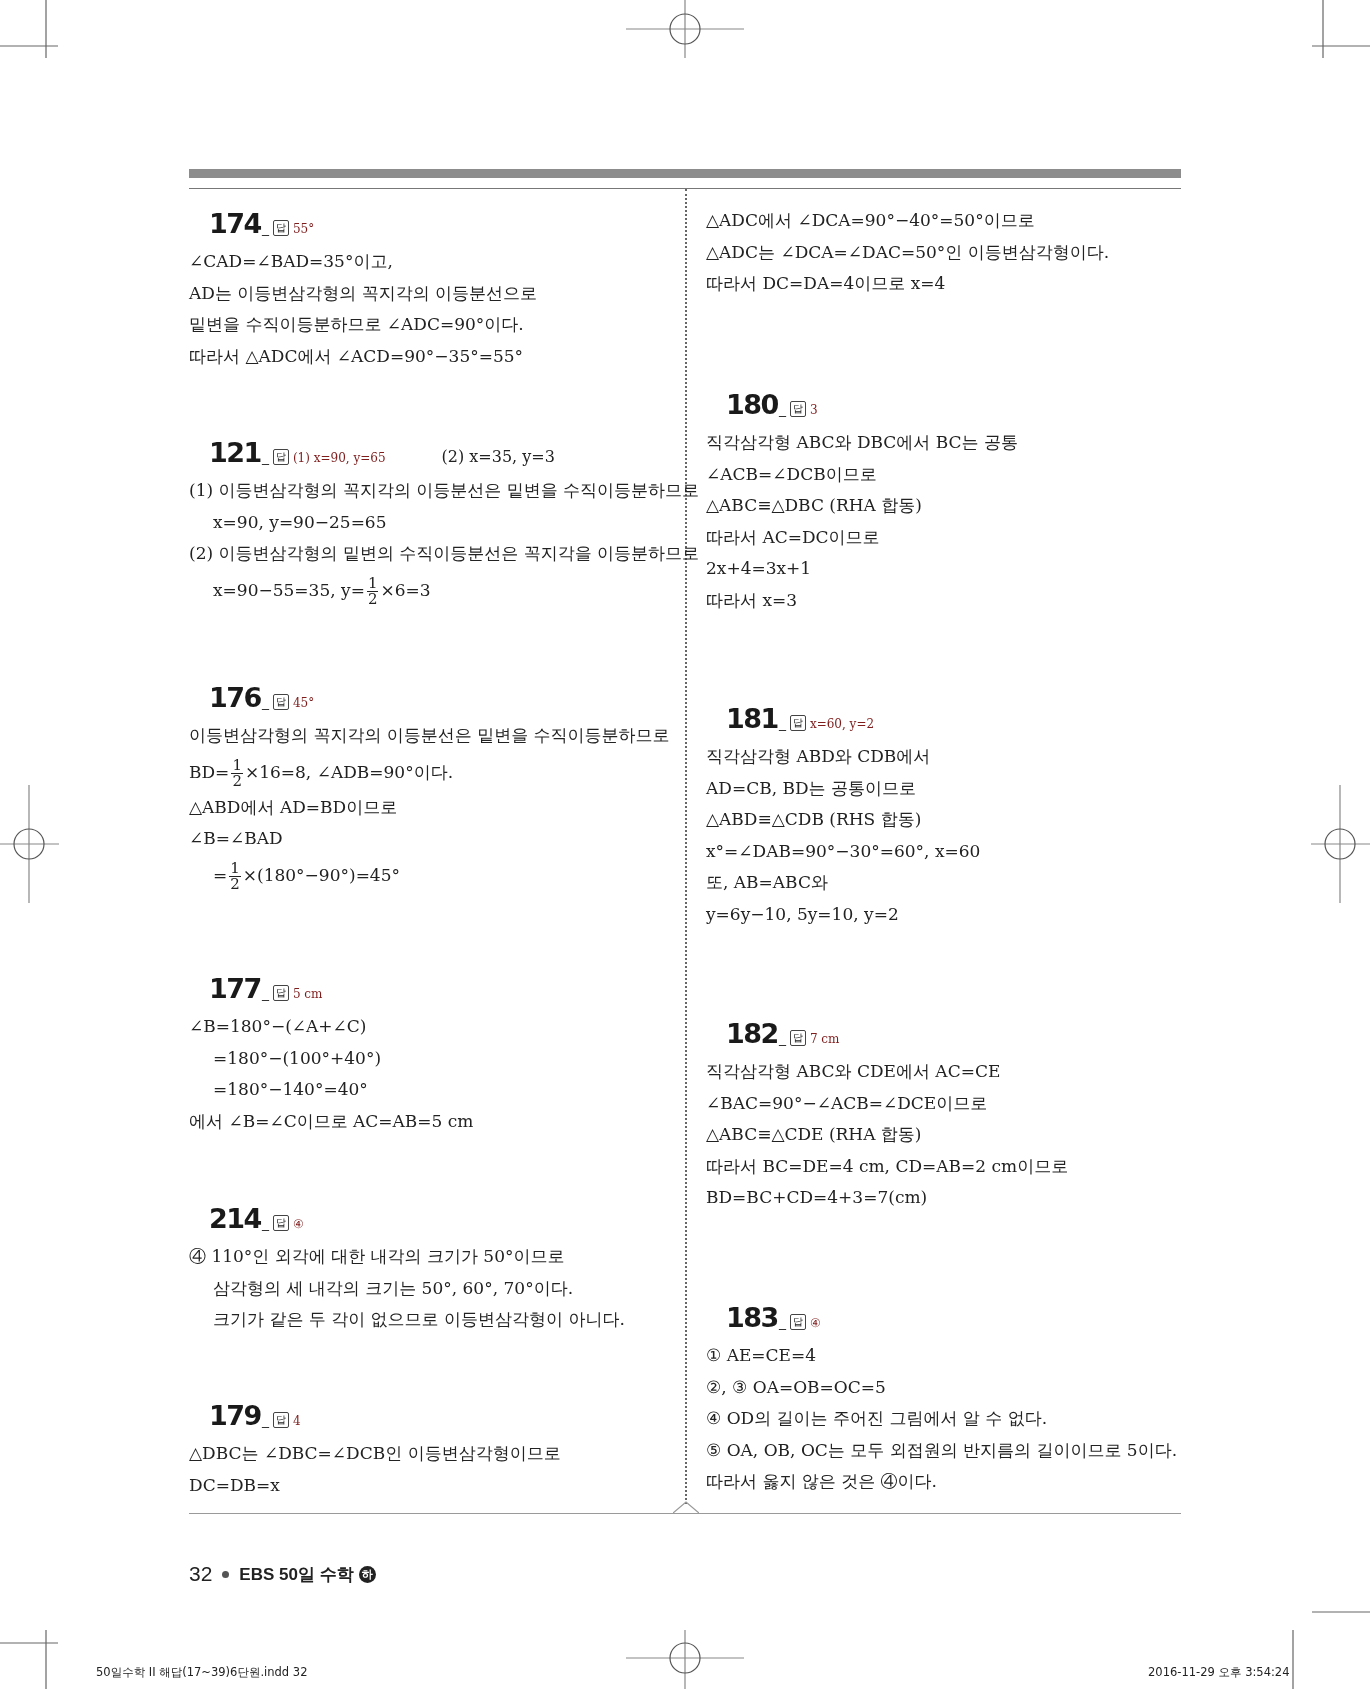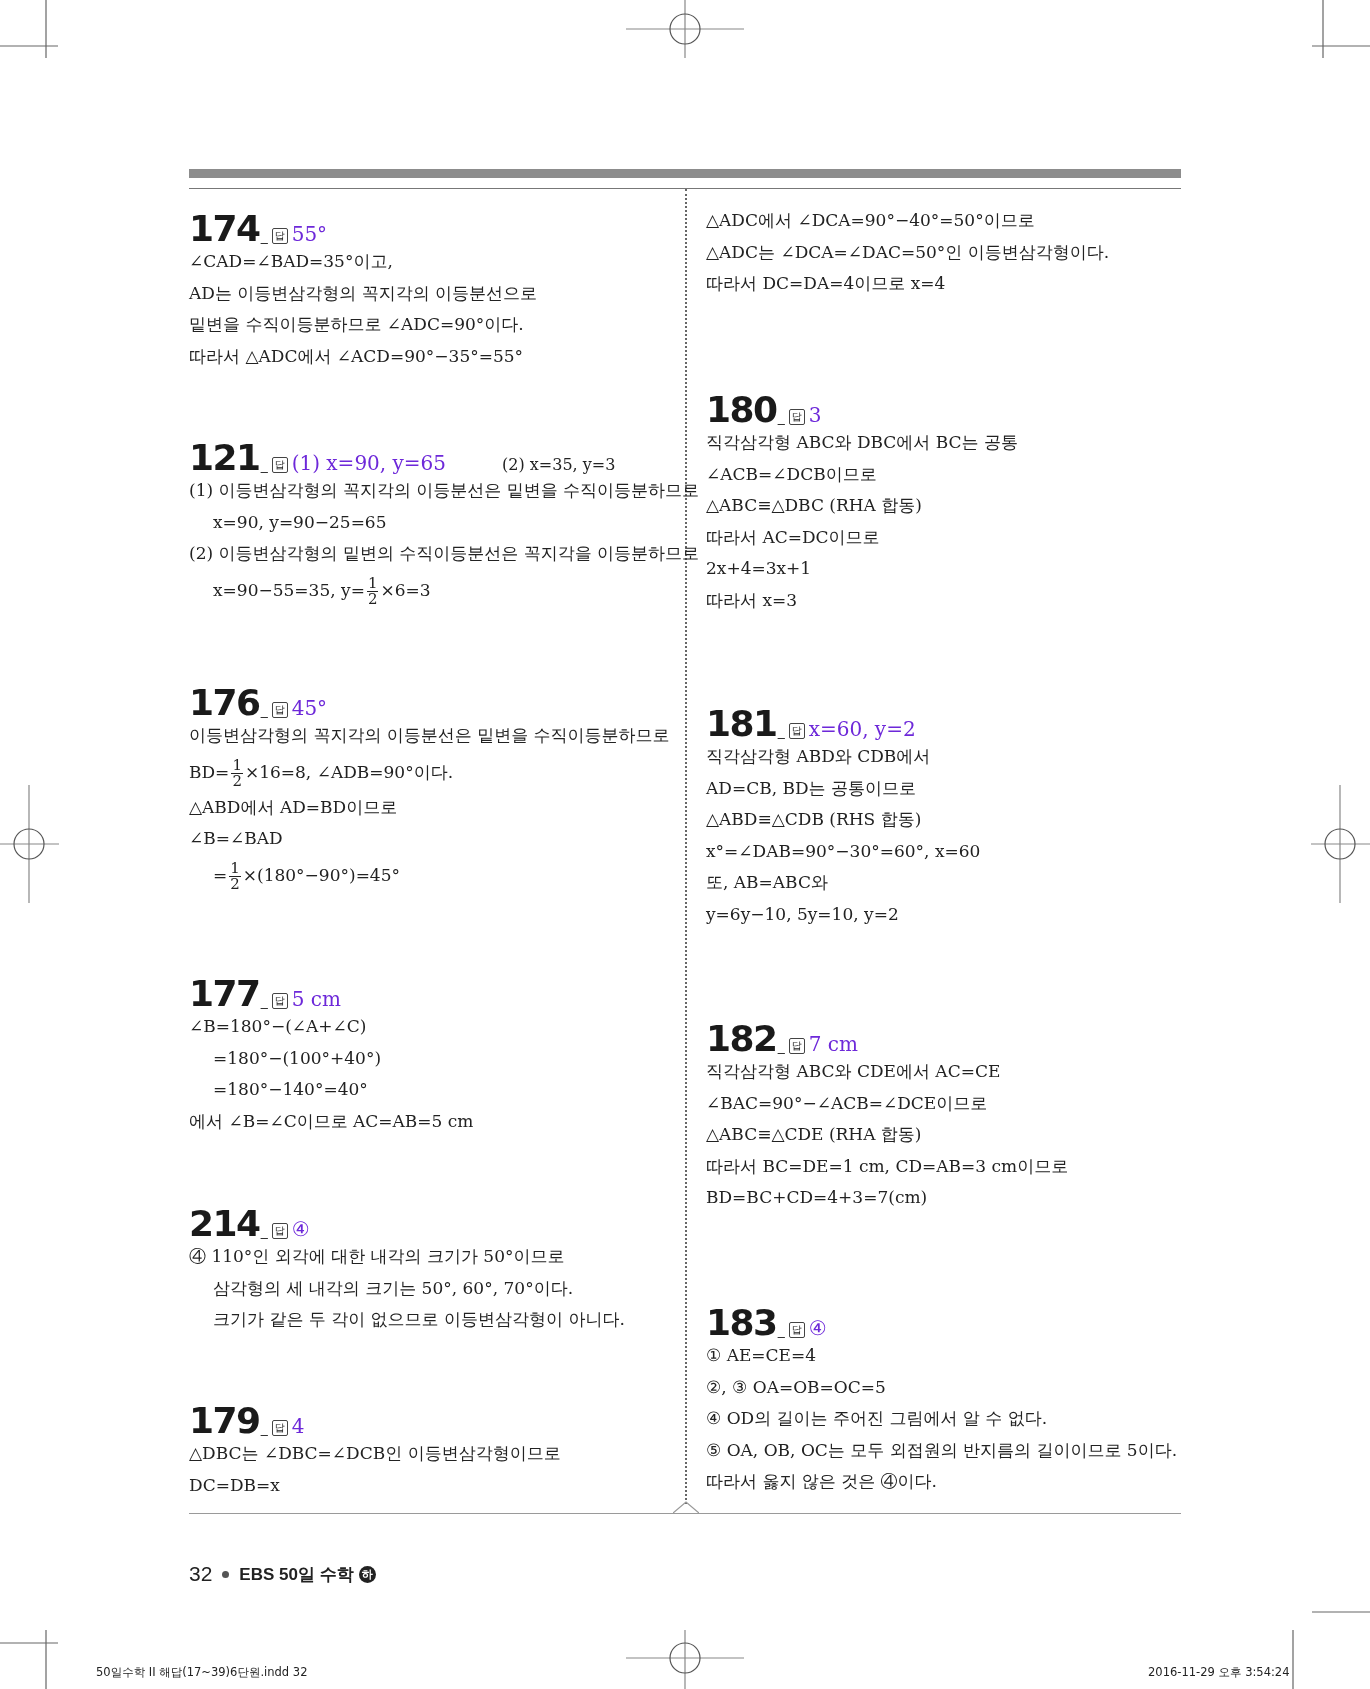--- a/index.html
+++ b/index.html
@@ -9,27 +9,27 @@
   .topbar{left:189px;top:169px;width:992px;height:9px;background:#8c8c8c;}
   .topline{left:189px;top:188px;width:992px;height:1px;background:#777;}
   .bottomline{left:189px;top:1513px;width:992px;height:1px;background:#9a9a9a;}
   .divider{left:685px;top:189px;width:0;height:1315px;border-left:2px dotted #666;}
   .notch{left:673px;top:1500px;width:26px;height:15px;}
   .col{position:absolute;width:480px;}
   .col.left{left:189px;}
   .col.right{left:706px;}
   .problem{position:absolute;left:0;width:500px;}
   .phead{display:flex;align-items:baseline;height:38px;}
-  .pnum{font-family:"DejaVu Sans","Liberation Sans",sans-serif;font-weight:bold;font-size:36px;
-        letter-spacing:-1.5px;color:#1a1a1a;}
+  .pnum{font-family:"DejaVu Sans","Liberation Sans",sans-serif;font-weight:bold;font-size:27px;
+        letter-spacing:-1.5px;color:#1a1a1a;margin-left:20px;}
   .pund{font-family:"DejaVu Sans",sans-serif;font-size:14px;color:#333;margin:0 4px 0 1px;}
   .dap{display:inline-block;width:14px;height:14px;border:1px solid #444;border-radius:2px;
        font-family:"DejaVu Sans",sans-serif;font-size:10px;line-height:14px;text-align:center;
        margin-right:4px;position:relative;top:-2px;}
-  .ans{font-size:20px;color:#6d28d9;text-align:center;}
+  .ans{font-size:12px;color:#7f1d1d;text-align:center;}
   .ans2{font-size:16px;color:#222;margin-left:56px;}
   .line{font-size:17px;line-height:31.5px;white-space:nowrap;color:#222;}
   .indent{padding-left:24px;}
   .frac{display:inline-block;vertical-align:middle;text-align:center;font-size:15px;line-height:15px;margin:0 2px;}
   .frac span{display:block;}
   .frac .num{border-bottom:1px solid #222;padding:0 1px;}
   .tall{line-height:40px;}
   .footer{left:189px;top:1533px;font-family:"Liberation Sans","DejaVu Sans",sans-serif;font-size:19px;color:#222;
           display:flex;align-items:center;margin-top:29px;}
   .footer .pg{font-size:21px;margin-right:10px;}
@@ -207,21 +207,21 @@
   <div class="problem" style="top:1018px">
     <div class="phead">
       <span class="pnum">182</span>
       <span class="pund">_</span>
       <span class="dap">답</span>
       <span class="ans">7 cm</span>
     </div>
     <div class="line">직각삼각형 ABC와 CDE에서 AC=CE</div>
     <div class="line">∠BAC=90°−∠ACB=∠DCE이므로</div>
     <div class="line">△ABC≡△CDE (RHA 합동)</div>
-    <div class="line">따라서 BC=DE=1 cm, CD=AB=3 cm이므로</div>
+    <div class="line">따라서 BC=DE=4 cm, CD=AB=2 cm이므로</div>
     <div class="line">BD=BC+CD=4+3=7(cm)</div>
   </div>
 
   <div class="problem" style="top:1302px">
     <div class="phead">
       <span class="pnum">183</span>
       <span class="pund">_</span>
       <span class="dap">답</span>
       <span class="ans">④</span>
     </div>

